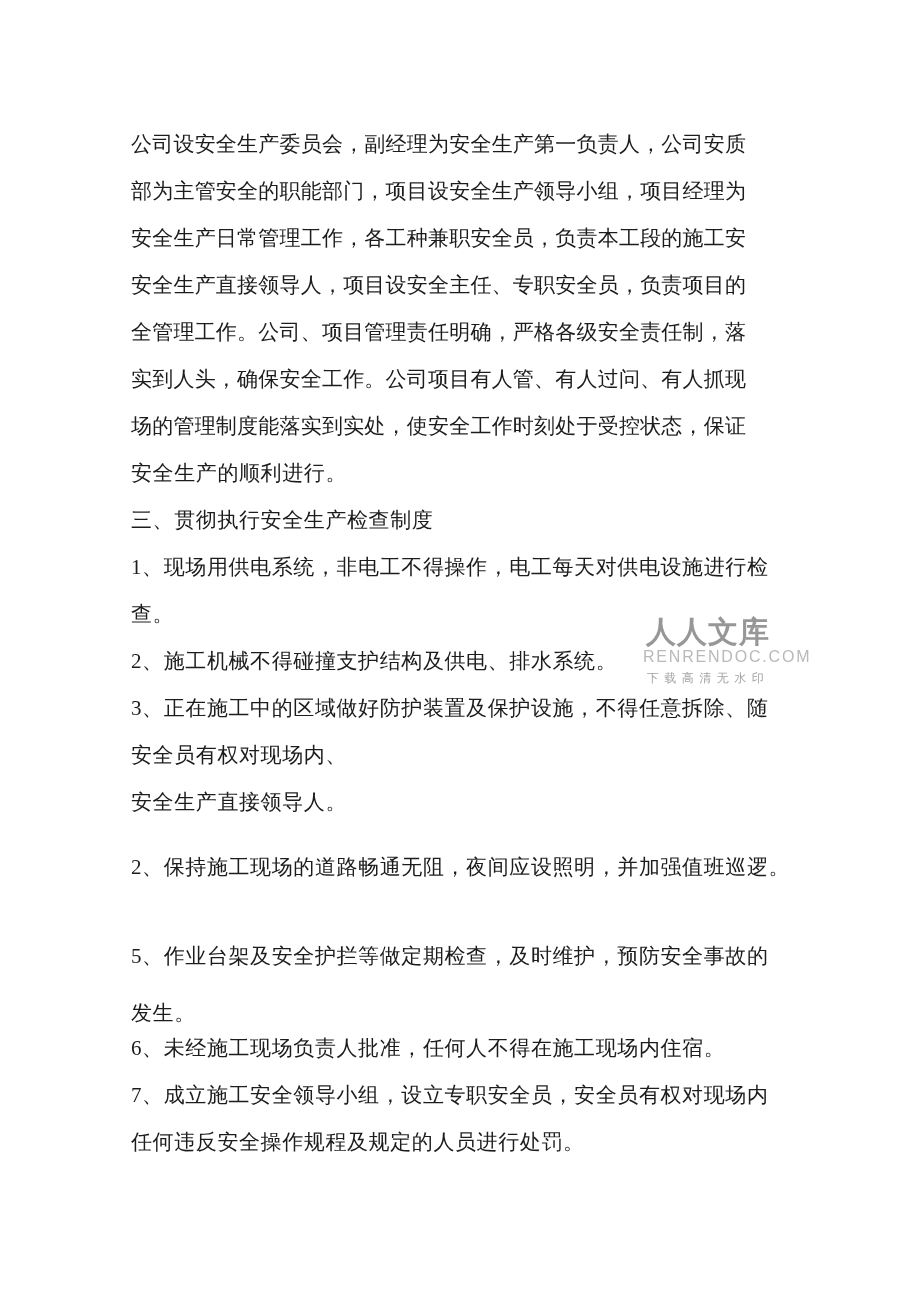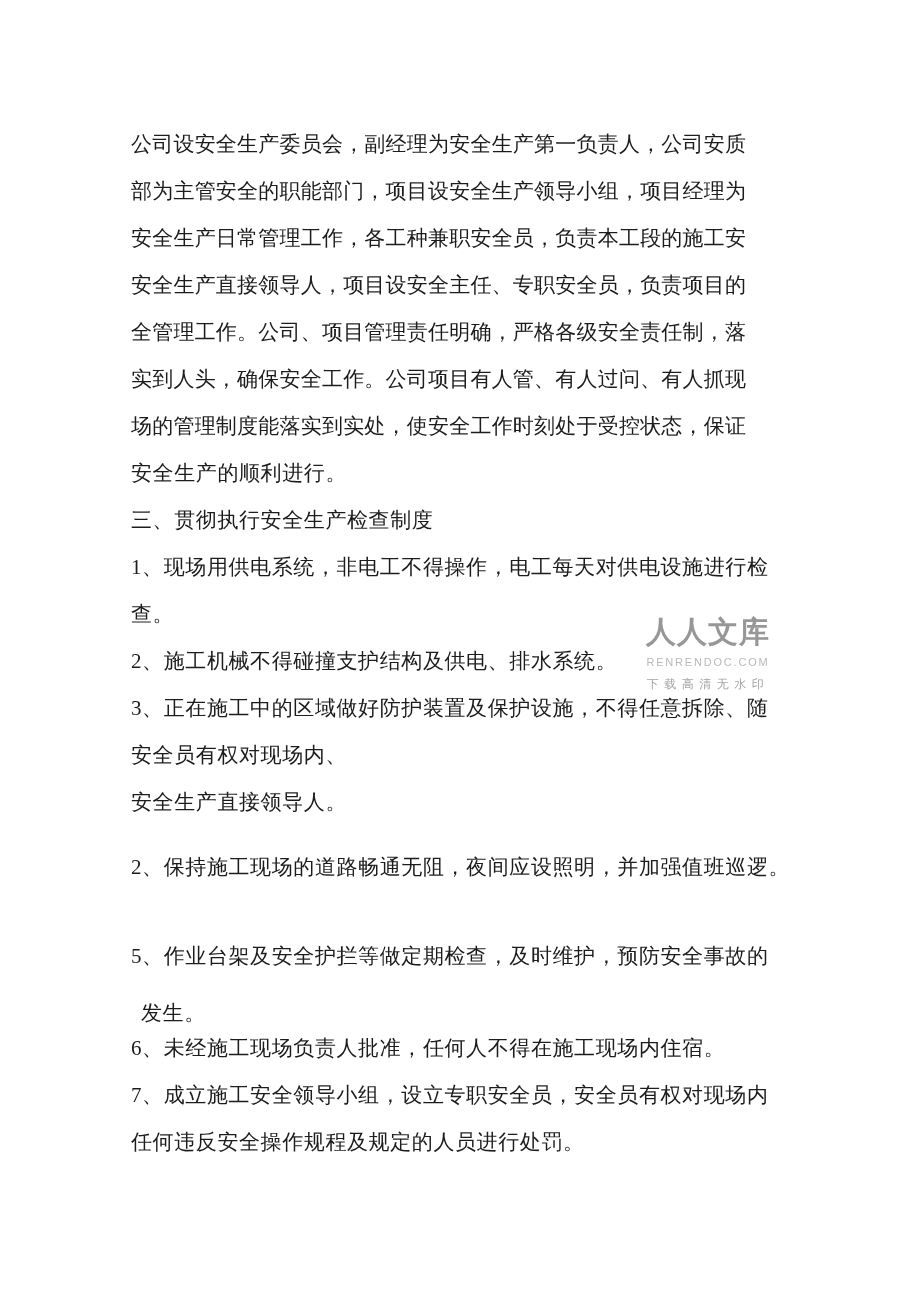--- a/index.html
+++ b/index.html
@@ -34,21 +34,21 @@
   .line.j {
     white-space: normal;
     letter-spacing: 0;
     width: 615px;
     text-align: justify;
     text-align-last: justify;
   }
   
   .m-sm  { margin-top: 18px; }   
   .m-lg  { margin-top: 42px; }   
-  .m-xs  { margin-top: 10px; margin-left: 10px; }   
+  .m-xs  { margin-top: 10px; }   
   .m-neg { margin-top: -12px; }  
 
   .watermark {
     position: absolute;
     left: 643px;
     top: 616px;
     width: 130px;
     z-index: 1;
     text-align: center;
     pointer-events: none;
@@ -58,26 +58,26 @@
     font-family: "Liberation Serif", "DejaVu Serif", serif;
     font-weight: bold;
     font-size: 30px;
     line-height: 32px;
     color: #979797;
     letter-spacing: 1px;
     white-space: nowrap;
   }
   .wm-domain {
     font-family: "Liberation Sans", "DejaVu Sans", sans-serif;
-    font-size: 11px;
+    font-size: 16px;
     line-height: 13px;
     color: #b9b9b9;
     letter-spacing: 1.8px;
     white-space: nowrap;
-    margin-top: 8px;
+    margin-top: 2px;
   }
   .wm-tagline {
     font-family: "Liberation Sans", "DejaVu Sans", sans-serif;
     font-size: 12px;
     line-height: 14px;
     color: #a4a4a4;
     letter-spacing: 5.5px;
     white-space: nowrap;
     margin-top: 8px;
   }

